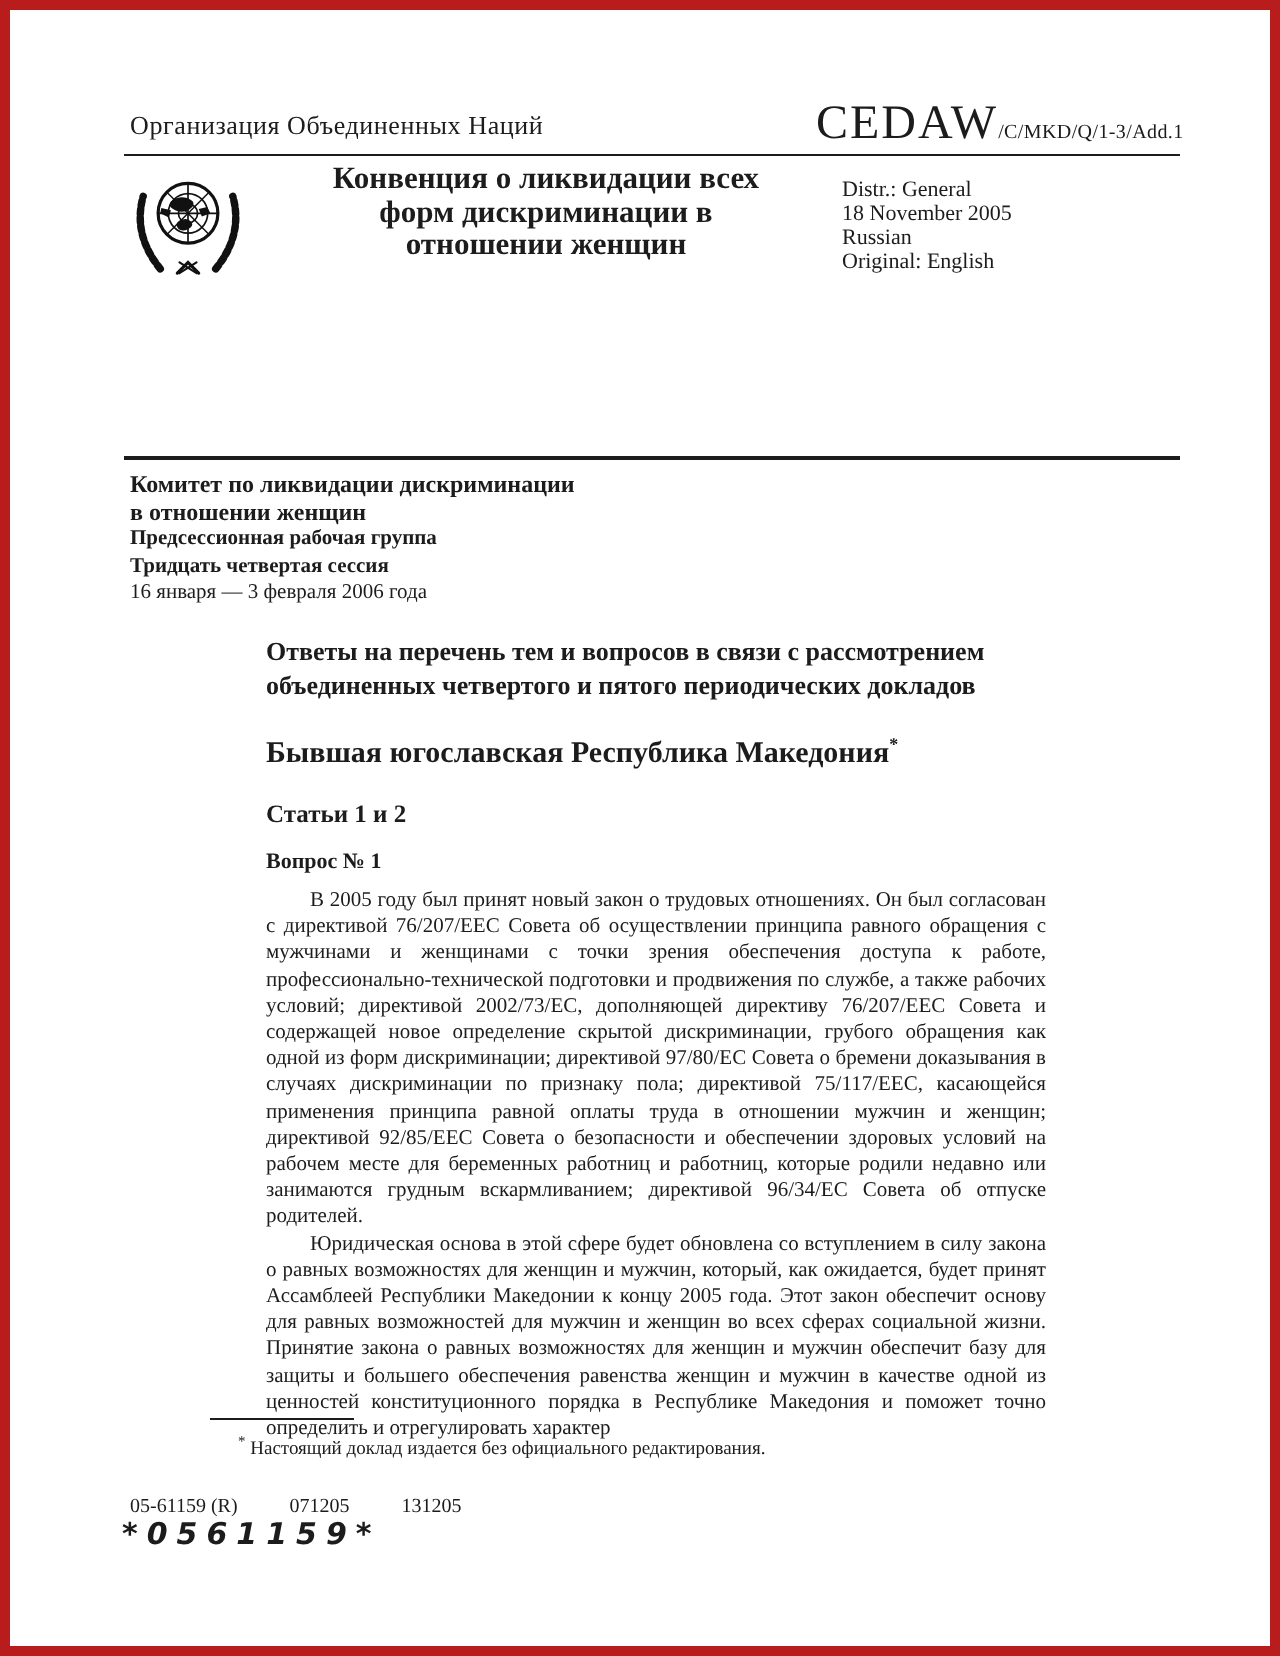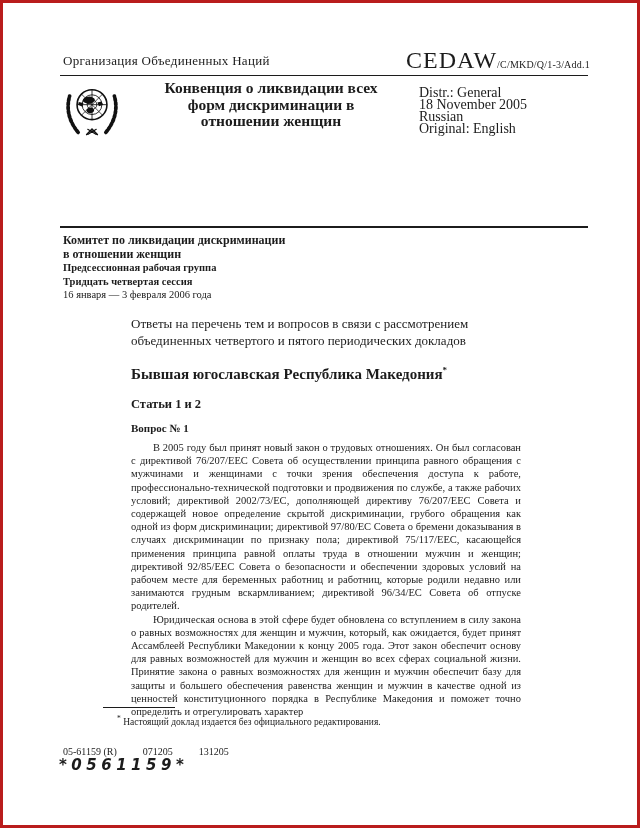--- a/index.html
+++ b/index.html
@@ -1,39 +1,39 @@
 <!DOCTYPE html>
 <html lang="ru"><head>
 <meta charset="utf-8">
 <style>
   html,body{margin:0;padding:0;background:#e8e8e8;}
   .page{
     position:relative;width:640px;height:828px;margin:0 auto;
-    background:#ffffff;border:3px solid #b91c1c;box-sizing:border-box;
+    background:#ffffff;border:5px solid #b91c1c;box-sizing:border-box;
     font-family:"Liberation Serif","DejaVu Serif",serif;color:#1c1c1c;
     overflow:hidden;
   }
   .org-name{position:absolute;left:60px;top:50px;font-size:13px;letter-spacing:.3px;}
   .doc-symbol{position:absolute;left:403px;top:44px;white-space:nowrap;}
   .symbol-main{font-size:24px;letter-spacing:1px;text-align:right;}
   .symbol-suffix{font-size:10px;letter-spacing:.2px;}
   .rule{position:absolute;left:57px;width:528px;background:#1c1c1c;}
   .rule-1{top:72px;height:1px;}
   .rule-2{top:223px;height:2px;}
   .emblem{position:absolute;left:57px;top:79px;width:64px;height:56px;}
   .conv-title{position:absolute;left:128px;top:77px;width:280px;
     font-weight:bold;font-size:15.5px;line-height:16.5px;text-align:center;}
-  .distr{position:absolute;left:416px;top:84px;font-size:14px;line-height:12px;}
+  .distr{position:absolute;left:416px;top:84px;font-size:11px;line-height:12px;}
   .block{display:block;}
   .committee{position:absolute;left:60px;top:230px;}
   .c-bold-lg{font-weight:bold;font-size:12px;line-height:14px;}
   .c-bold-sm{font-weight:bold;font-size:10.5px;line-height:13.5px;}
   .c-reg-sm{font-size:10.5px;line-height:13.5px;}
   .article{position:absolute;left:128px;top:313px;width:390px;}
-  .doc-title{font-weight:normal;font-size:13px;line-height:16.5px;}
+  .doc-title{font-weight:bold;font-size:13px;line-height:16.5px;}
   .country{margin-top:12px;font-weight:bold;font-size:15px;line-height:18px;}
   .country sup{font-size:9px;}
   .articles-heading{margin-top:14px;font-weight:bold;font-size:12.5px;line-height:15px;}
   .question-heading{margin-top:10px;font-weight:bold;font-size:11px;line-height:13px;font-family:Liberation Serif, serif;}
   .body-para{margin:0;padding:0;margin-top:6px;
     font-size:10.5px;line-height:13.2px;text-align:justify;text-indent:22px;}
   .body-para + .body-para{margin-top:0;}
   .footnote{position:absolute;left:100px;top:704px;width:420px;}
   .fn-rule{width:72px;height:1px;background:#1c1c1c;}
   .fn-text{margin-top:5px;padding-left:14px;font-size:9.5px;line-height:11px;}

